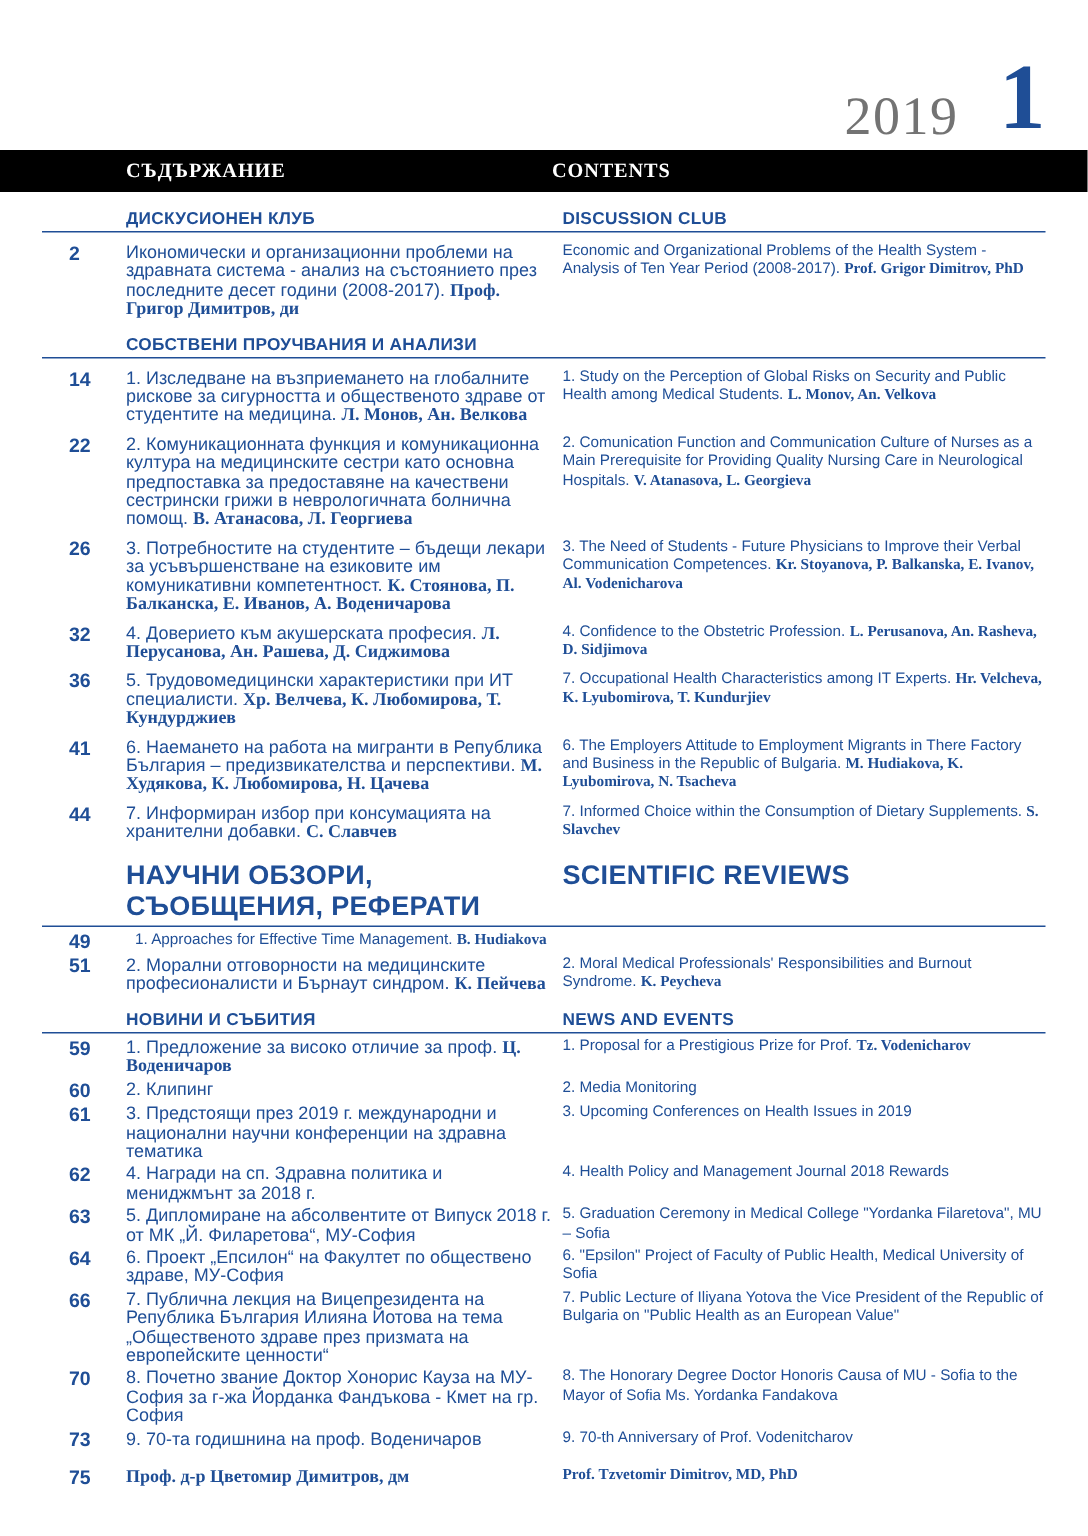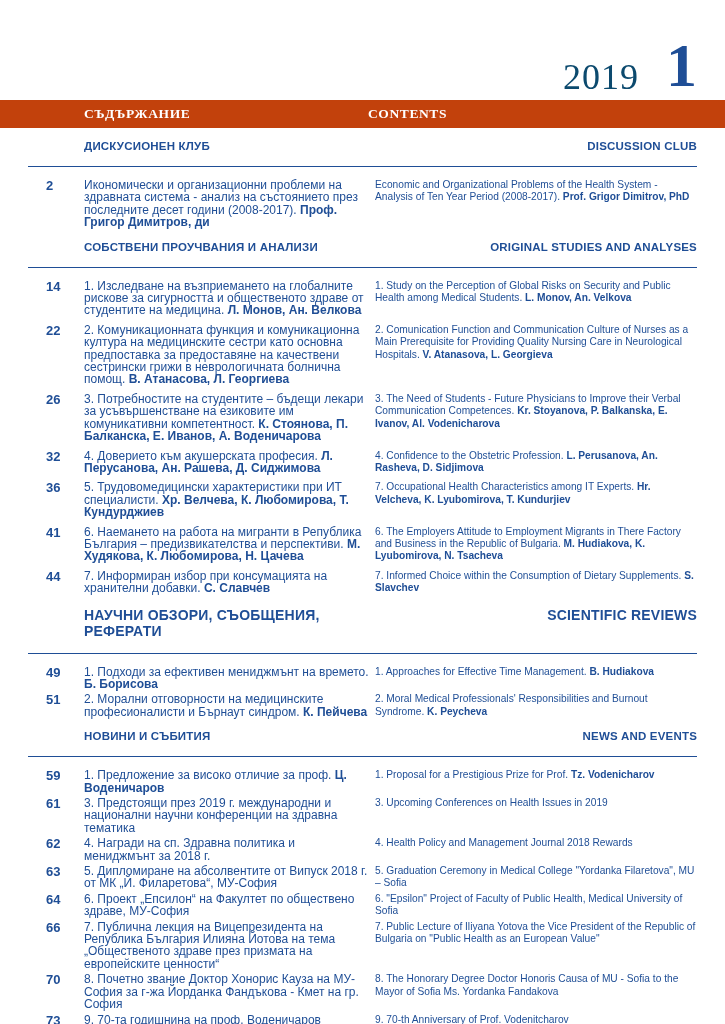--- a/index.html
+++ b/index.html
@@ -24,36 +24,36 @@
     position: relative;
     height: 100px;
     padding: 0 28px;
   }
   .issue-year {
     position: absolute;
     right: 86px;
     top: 56px;
     font-size: 36px;
     font-weight: 400;
-    color: #0c4a6e;
+    color: #737373;
     letter-spacing: 1px;
     font-family: "Liberation Serif", serif;
   }
   .issue-number {
     position: absolute;
     right: 28px;
     top: 34px;
     font-size: 62px;
     line-height: 62px;
     font-weight: 700;
     color: #1f4e96;
     font-family: "Liberation Serif", serif;
   }
   .blue-bar {
-    background: #c2410c;
+    background: #000000;
     height: 28px;
     width: 100%;
     display: flex;
     align-items: center;
   }
   .blue-bar .bar-col {
     color: #ffffff;
     font-size: 13.5px;
     font-weight: 700;
     letter-spacing: 0.6px;
@@ -64,42 +64,41 @@
 
   .content-wrap {
     padding: 0 28px 0 28px;
   }
   .section {
     margin-top: 12px;
   }
   .section-head {
     display: flex;
     border-bottom: 1.4px solid #1f4e96;
-    padding-bottom: 14px;
-    margin-bottom: 12px;
+    padding-bottom: 2px;
+    margin-bottom: 2px;
   }
   .section-head .sh-num { width: 56px; }
   .section-head .sh-left {
     width: 285px;
     font-size: 11.5px;
     font-weight: 700;
     color: #1f4e96;
     letter-spacing: 0.2px;
   }
   .section-head .sh-right {
     flex: 1;
     font-size: 11.5px;
     font-weight: 700;
     color: #1f4e96;
     letter-spacing: 0.2px;
     padding-left: 6px;
-    text-align: right;
   }
   .section-head.big .sh-left,
-  .section-head.big .sh-right { font-size: 14px; }
+  .section-head.big .sh-right { font-size: 18px; }
 
   .entry {
     display: flex;
     margin-top: 7px;
     align-items: flex-start;
   }
   .entry .e-num {
     width: 56px;
     font-size: 13px;
     font-weight: 700;
@@ -114,21 +113,21 @@
     line-height: 12.4px;
     color: #1f4e96;
   }
   .entry .e-right {
     flex: 1;
     font-size: 10.2px;
     line-height: 12.4px;
     color: #1f4e96;
     padding-left: 6px;
   }
-  .authors { font-weight: 700; }
+  .authors { font-weight: 700; font-family: Liberation Serif, serif; }
 
   .tight .entry { margin-top: 3px; }
 
   .footer-space { height: 20px; }
 </style>
 </head>
 <body>
 
 <div class="page">
 
@@ -153,21 +152,20 @@
           <div class="entry">
             <div class="e-num">2</div>
             <div class="e-left"><span>Икономически и организационни проблеми на здравната система - анализ на състоянието през последните десет години (2008-2017). </span> <span class="authors">Проф. Григор Димитров, ди</span></div>
             <div class="e-right"><span>Economic and Organizational Problems of the Health System - Analysis of Ten Year Period (2008-2017). </span> <span class="authors">Prof. Grigor Dimitrov, PhD</span></div>
           </div>
         </div>
         <div class="section">
           <div class="section-head">
             <div class="sh-num"></div>
             <div class="sh-left">СОБСТВЕНИ ПРОУЧВАНИЯ И АНАЛИЗИ</div>
-            <div class="sh-right">ORIGINAL STUDIES AND ANALYSES</div>
           </div>
           <div class="entry">
             <div class="e-num">14</div>
             <div class="e-left"><span>1. Изследване на възприемането на глобалните рискове за сигурността и общественото здраве от студентите на медицина.</span> <span class="authors">Л. Монов, Ан. Велкова</span></div>
             <div class="e-right"><span>1. Study on the Perception of Global Risks on Security and Public Health among Medical Students.</span> <span class="authors">L. Monov, An. Velkova</span></div>
           </div>
           <div class="entry">
             <div class="e-num">22</div>
             <div class="e-left"><span>2. Комуникационната функция и комуникационна култура на медицинските сестри като основна предпоставка за предоставяне на качествени сестрински грижи в неврологичната болнична помощ.</span> <span class="authors">В. Атанасова, Л. Георгиева</span></div>
             <div class="e-right"><span>2. Comunication Function and Communication Culture of Nurses as a Main Prerequisite for Providing Quality Nursing Care in Neurological Hospitals.</span> <span class="authors">V. Atanasova, L. Georgieva</span></div>
@@ -199,41 +197,45 @@
           </div>
         </div>
         <div class="section tight">
           <div class="section-head big">
             <div class="sh-num"></div>
             <div class="sh-left">НАУЧНИ ОБЗОРИ, СЪОБЩЕНИЯ, РЕФЕРАТИ</div>
             <div class="sh-right">SCIENTIFIC REVIEWS</div>
           </div>
           <div class="entry">
             <div class="e-num">49</div>
-            <div class="e-left"><span>1. Подходи за ефективен мениджмънт на времето.</span> <span class="authors">Б. Борисова</span></div>
             <div class="e-right"><span>1. Approaches for Effective Time Management.</span> <span class="authors">B. Hudiakova</span></div>
           </div>
           <div class="entry">
             <div class="e-num">51</div>
             <div class="e-left"><span>2. Морални отговорности на медицинските професионалисти и Бърнаут синдром.</span> <span class="authors">К. Пейчева</span></div>
             <div class="e-right"><span>2. Moral Medical Professionals' Responsibilities and Burnout Syndrome.</span> <span class="authors">K. Peycheva</span></div>
           </div>
         </div>
         <div class="section tight">
           <div class="section-head">
             <div class="sh-num"></div>
             <div class="sh-left">НОВИНИ И СЪБИТИЯ</div>
             <div class="sh-right">NEWS AND EVENTS</div>
           </div>
           <div class="entry">
             <div class="e-num">59</div>
             <div class="e-left"><span>1. Предложение за високо отличие за проф.</span> <span class="authors">Ц. Воденичаров</span></div>
             <div class="e-right"><span>1. Proposal for a Prestigious Prize for Prof.</span> <span class="authors">Tz. Vodenicharov</span></div>
           </div>
           <div class="entry">
+            <div class="e-num">60</div>
+            <div class="e-left"><span>2. Клипинг</span><span class="authors"></span></div>
+            <div class="e-right"><span>2. Media Monitoring</span><span class="authors"></span></div>
+          </div>
+          <div class="entry">
             <div class="e-num">61</div>
             <div class="e-left"><span>3. Предстоящи през 2019 г. международни и национални научни конференции на здравна тематика</span><span class="authors"></span></div>
             <div class="e-right"><span>3. Upcoming Conferences on Health Issues in 2019</span><span class="authors"></span></div>
           </div>
           <div class="entry">
             <div class="e-num">62</div>
             <div class="e-left"><span>4. Награди на сп. Здравна политика и мениджмънт за 2018 г.</span><span class="authors"></span></div>
             <div class="e-right"><span>4.  Health Policy and Management Journal 2018 Rewards</span><span class="authors"></span></div>
           </div>
           <div class="entry">

